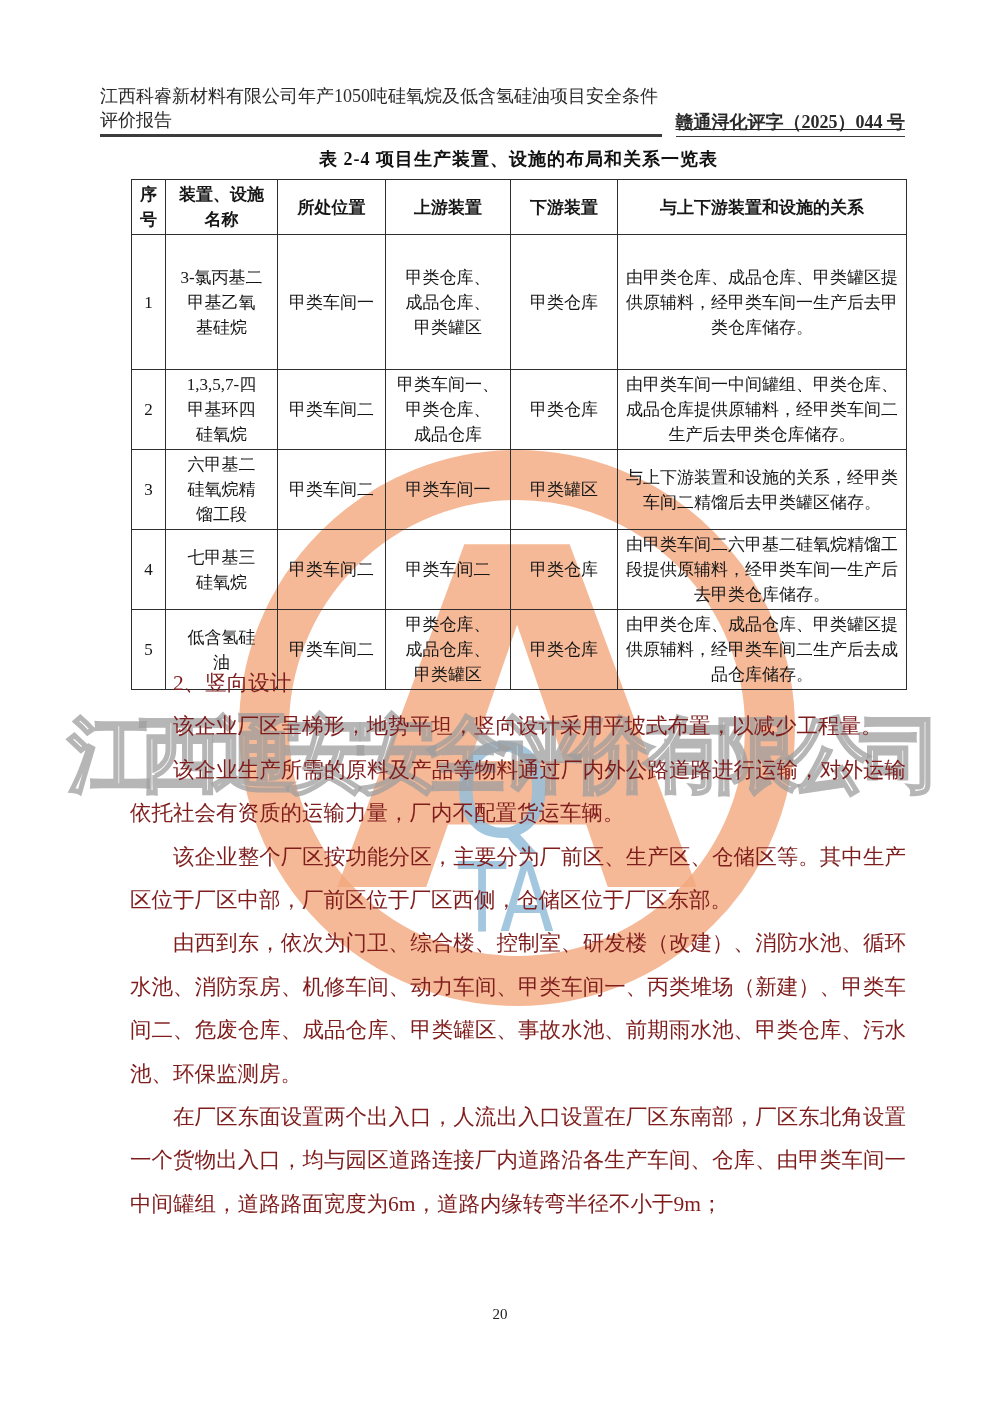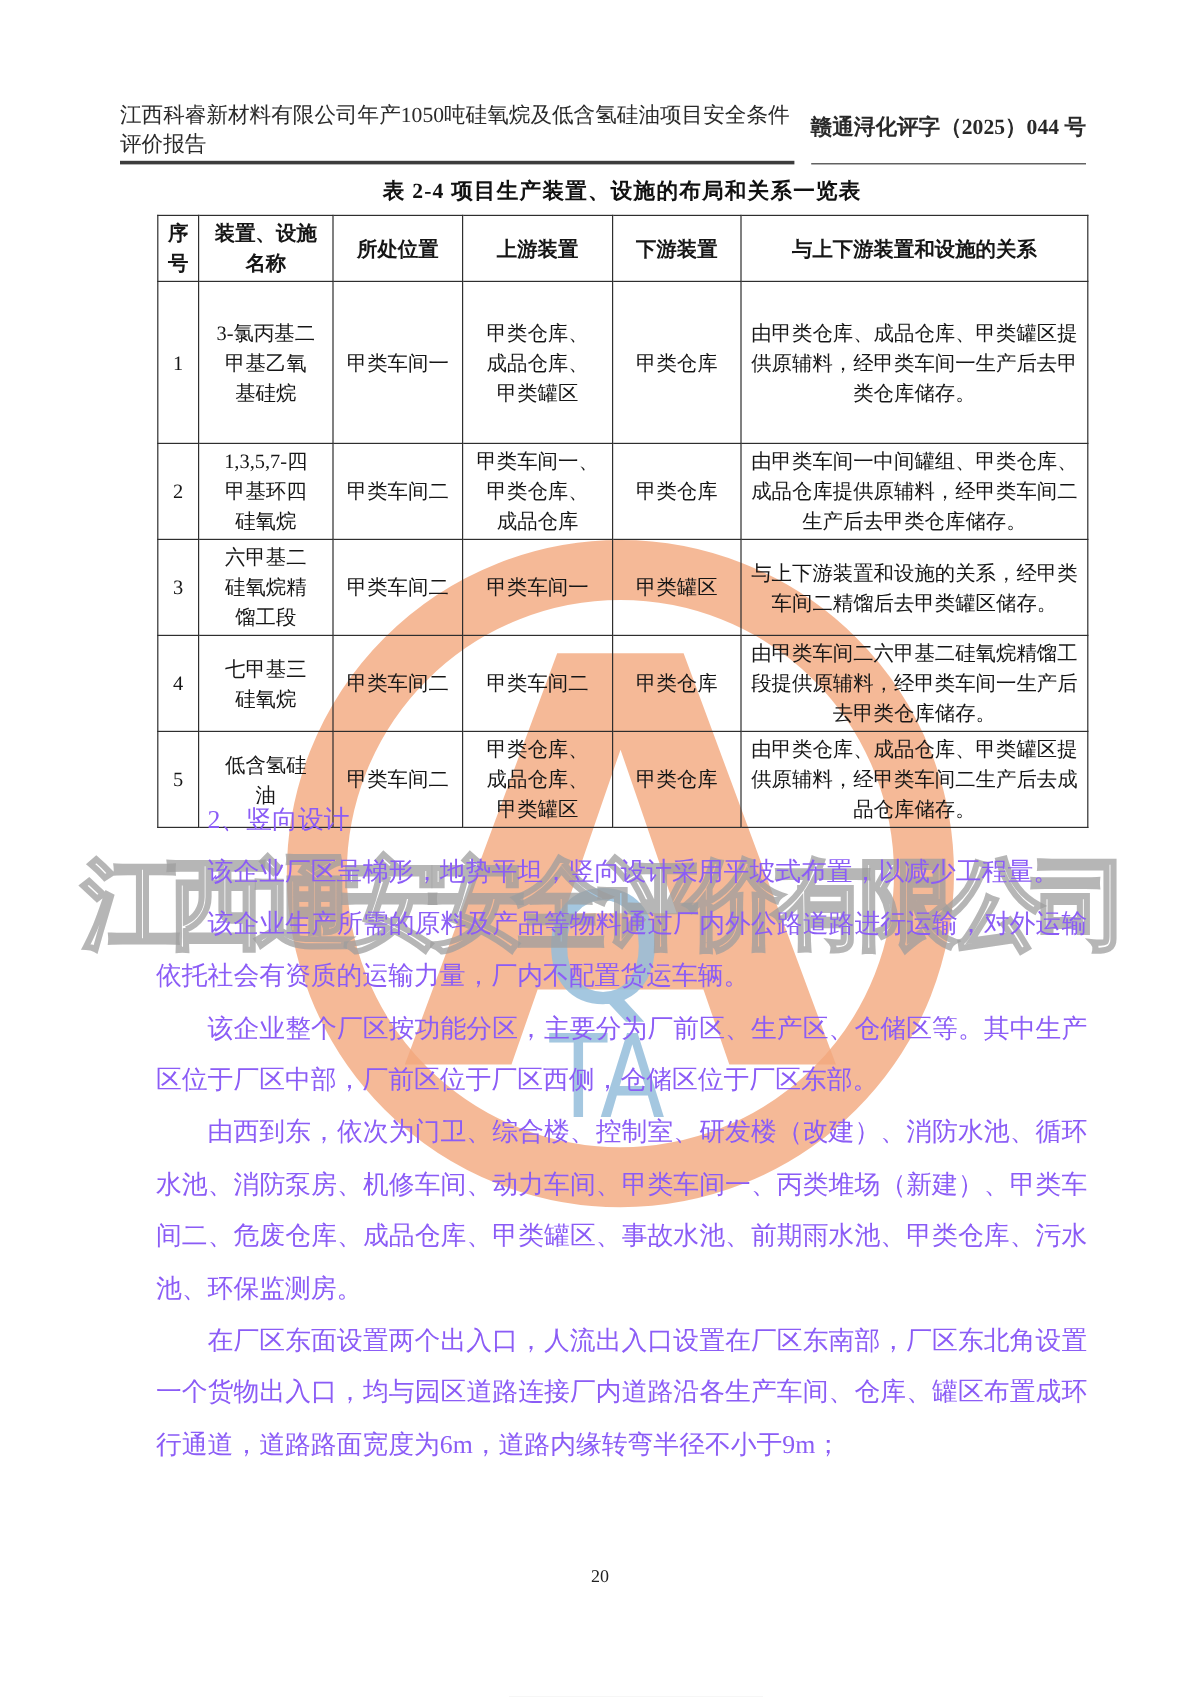--- a/index.html
+++ b/index.html
@@ -46,22 +46,22 @@
   
   .content{position:relative;z-index:1;}
   .doc-header{
     position:absolute;left:100px;right:95px;top:84px;
     display:flex;align-items:flex-end;font-size:18px;
   }
   .doc-header .left{
     flex:1;border-bottom:3px solid #3c3c3c;padding-bottom:2px;color:#2a2a2a;
   }
   .doc-header .right{
-    margin-left:14px;border-bottom:1.5px solid #3c3c3c;padding-bottom:18px;
-    font-weight:bold;color:#2a2a2a;white-space:nowrap;
+    margin-left:14px;border-bottom:1.5px solid #3c3c3c;padding-bottom:2px;
+    font-weight:bold;color:#2a2a2a;white-space:nowrap;text-decoration:underline;
   }
   .table-title{
     position:absolute;left:131px;width:775px;top:147px;
     text-align:center;font-size:18px;font-weight:bold;color:#111;
     letter-spacing:1px;
   }
   table.layout{
     position:absolute;left:131px;top:179px;width:775px;
     border-collapse:collapse;table-layout:fixed;
   }
@@ -69,21 +69,21 @@
     border:1.6px solid #2e2e2e;
     font-size:17px;line-height:25px;
     text-align:center;vertical-align:middle;
     padding:2px 3px;font-weight:normal;color:#161616;
     white-space:pre-line;overflow:hidden;
   }
   table.layout th{font-weight:bold;}
   td.rel{text-align:left;padding:2px 8px;line-height:26.5px;}
   .paras{
     position:absolute;left:130px;top:662px;width:776px;
-    font-size:21.5px;line-height:43.4px;color:#8b5cf6;
+    font-size:21.5px;line-height:43.4px;color:#7f1d1d;
     text-align:justify;
   }
   .paras p{margin:0;text-indent:2em;}
   .page-number{
     position:absolute;left:0;right:0;top:1306px;
     text-align:center;font-size:15px;color:#222;
   }
 </style>
 </head>
 <body>
@@ -182,19 +182,19 @@
       </tr>
     </tbody>
       </table>
 
     <div class="paras">
       <p>2、竖向设计</p>
       <p>该企业厂区呈梯形，地势平坦，竖向设计采用平坡式布置，以减少工程量。</p>
       <p>该企业生产所需的原料及产品等物料通过厂内外公路道路进行运输，对外运输依托社会有资质的运输力量，厂内不配置货运车辆。</p>
       <p>该企业整个厂区按功能分区，主要分为厂前区、生产区、仓储区等。其中生产区位于厂区中部，厂前区位于厂区西侧，仓储区位于厂区东部。</p>
       <p>由西到东，依次为门卫、综合楼、控制室、研发楼（改建）、消防水池、循环水池、消防泵房、机修车间、动力车间、甲类车间一、丙类堆场（新建）、甲类车间二、危废仓库、成品仓库、甲类罐区、事故水池、前期雨水池、甲类仓库、污水池、环保监测房。</p>
-      <p>在厂区东面设置两个出入口，人流出入口设置在厂区东南部，厂区东北角设置一个货物出入口，均与园区道路连接厂内道路沿各生产车间、仓库、罐区布置成环行通道，道路路面宽度为6m，道路内缘转弯半径不小于9m；</p>
+      <p>在厂区东面设置两个出入口，人流出入口设置在厂区东南部，厂区东北角设置一个货物出入口，均与园区道路连接厂内道路沿各生产车间、仓库、由甲类车间一中间罐组，道路路面宽度为6m，道路内缘转弯半径不小于9m；</p>
     </div>
 
     <div class="page-number">20</div>
 
   </div>
 </div>
 
 </body></html>

